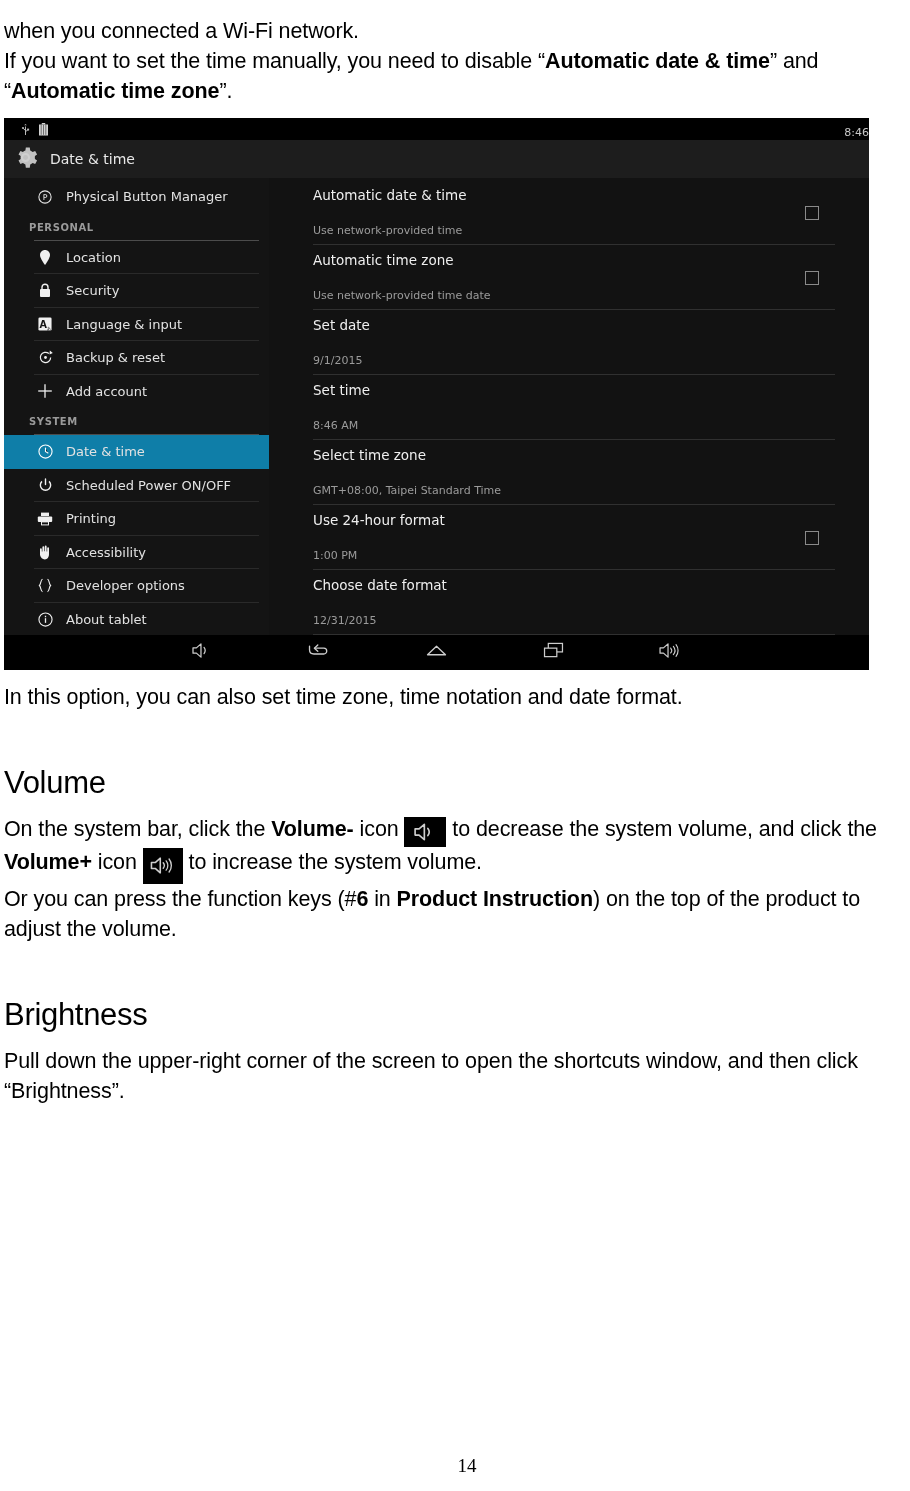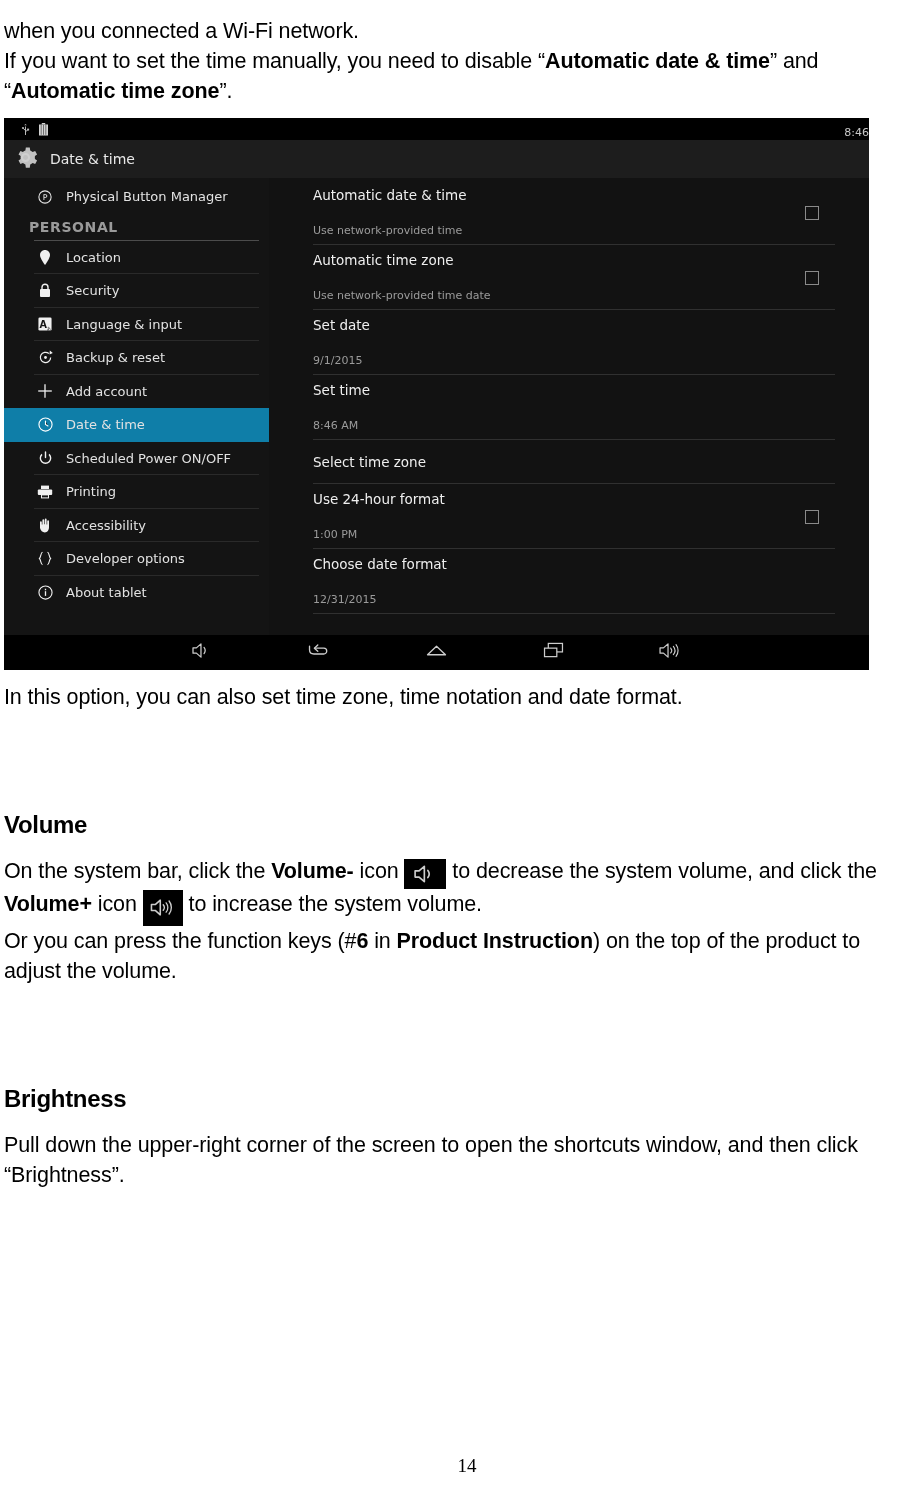--- a/index.html
+++ b/index.html
@@ -21,25 +21,24 @@
     padding: 16px 4px;
   }
   .para {
     font-size: 21.5px;
     line-height: 30px;
     color: #000;
     letter-spacing: -0.1px;
   }
   .para b { font-weight: bold; }
   .h1 {
-    font-size: 24px;
-    font-weight: bold;
+    font-size: 31px;
+    font-weight: normal;
     line-height: 38px;
     letter-spacing: -0.3px;
-    margin-top: 42px;
   }
   .spacer-lg { height: 52px; }
   .spacer-sm { height: 12px; }
 
   
   .vol-chip {
     display: inline-block;
     background: #000;
     vertical-align: -7px;
     text-align: center;
@@ -116,21 +115,21 @@
   .sb-row.divided::after {
     content: ""; position: absolute;
     left: 30px; right: 10px; bottom: 0;
     height: 1px; background: #2a2a2a;
   }
   .sb-head {
     height: 27px;
     display: flex; align-items: center;
     padding-left: 25px;
     color: #9a9a9a;
-    font-size: 14px;
+    font-size: 10px;
     font-weight: bold;
     letter-spacing: 0.6px;
     position: relative;
   }
   .sb-head::after {
     content: ""; position: absolute;
     left: 30px; right: 10px; bottom: 0;
     height: 1px; background: #4c4c4c;
   }
 
@@ -314,20 +313,23 @@
             <svg width="16" height="16" viewBox="0 0 16 16">
                 <g stroke="#f0f0f0" stroke-width="1.3">
                   <path d="M8 1.2v13.6"></path>
                   <path d="M1.2 8h13.6"></path>
                 </g>
               </svg>
           </span>
           <span>Add account</span>
         </div>
 
+        <div class="sb-head">
+          <span>SYSTEM</span>
+        </div>
 
         <div class="sb-row sel">
           <span class="ico">
             <svg width="15" height="15" viewBox="0 0 16 16">
                 <circle cx="8" cy="8" r="7" fill="none" stroke="#ffffff" stroke-width="1.2"></circle>
                 <g stroke="#ffffff" stroke-width="1.2" stroke-linecap="round">
                   <path d="M8 4.2V8l2.6 1.6"></path>
                 </g>
               </svg>
           </span>
@@ -418,20 +420,21 @@
         <div class="pref">
           <div class="pref-txt">
             <div class="pref-title">Set time</div>
             <div class="pref-sum">8:46 AM</div>
           </div>
         </div>
 
         <div class="pref">
           <div class="pref-txt">
             <div class="pref-title">Select time zone</div>
+            <div class="pref-sum">GMT+08:00, Taipei Standard Time</div>
           </div>
         </div>
 
         <div class="pref">
           <div class="pref-txt">
             <div class="pref-title">Use 24-hour format</div>
             <div class="pref-sum">1:00 PM</div>
           </div>
           <div class="pref-check"></div>
         </div>

